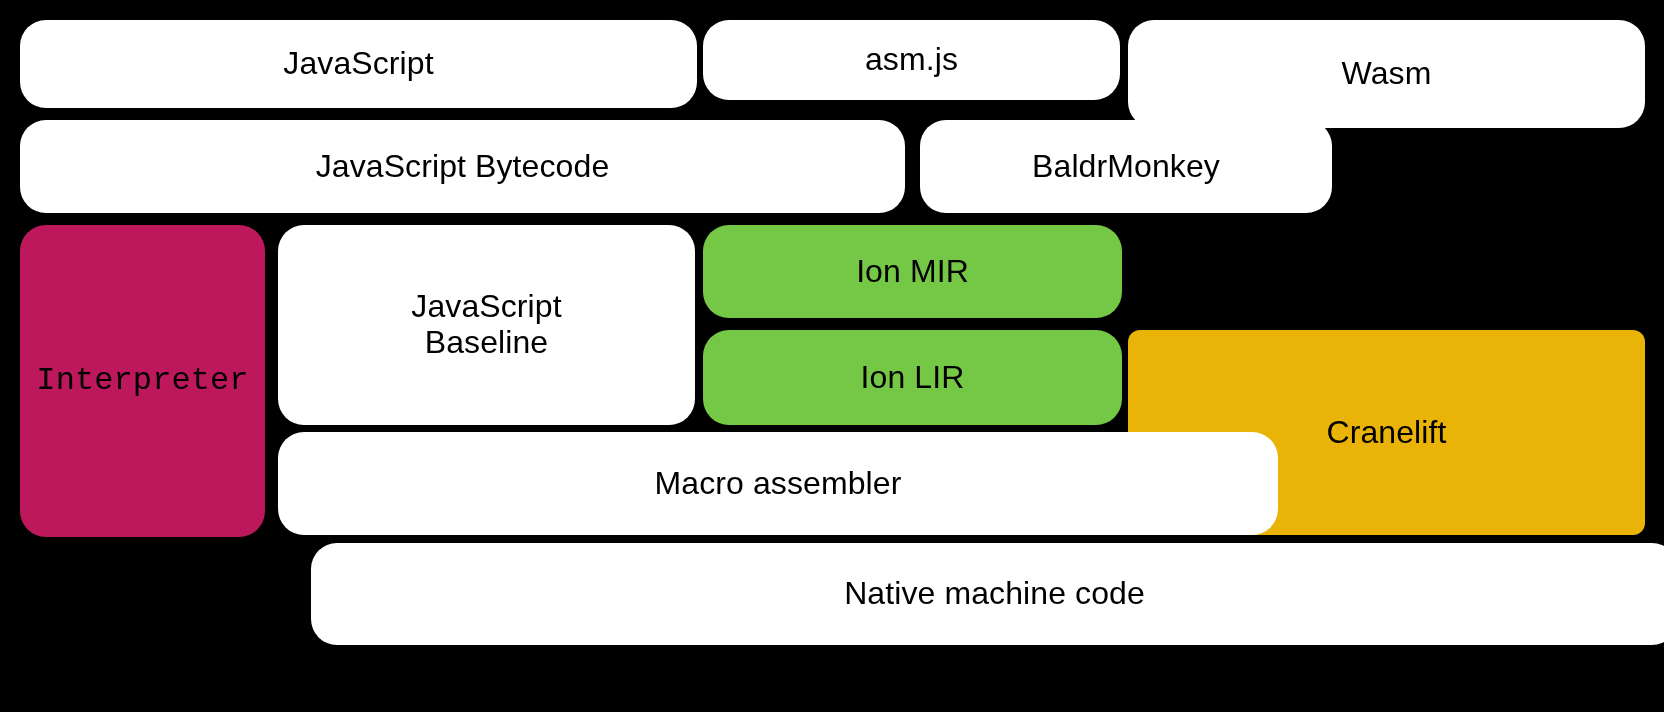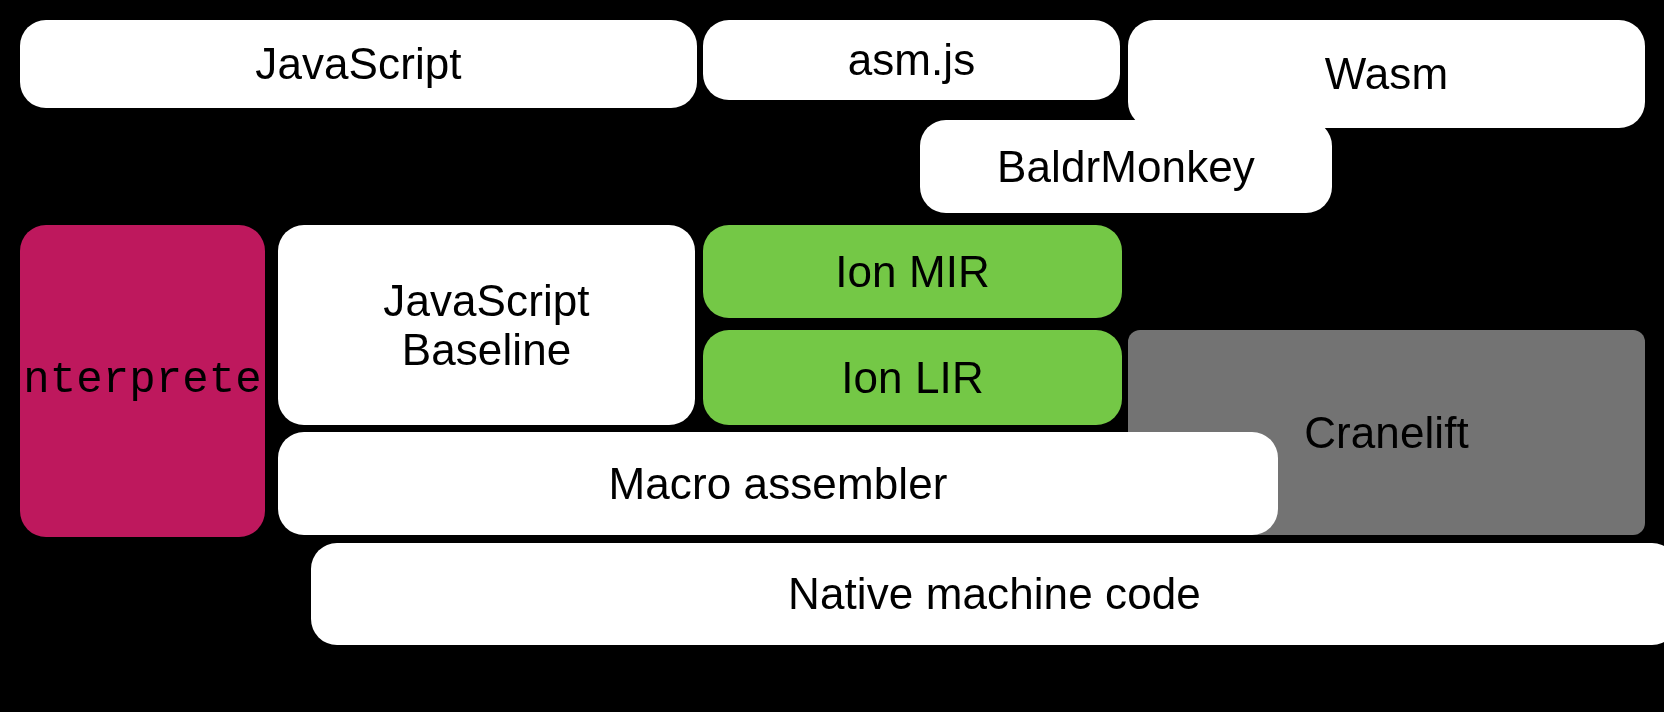--- a/index.html
+++ b/index.html
@@ -20,40 +20,41 @@
   }
   .node {
     position: absolute;
     box-sizing: border-box;
     display: flex;
     align-items: center;
     justify-content: center;
     text-align: center;
     border-radius: 26px;
     color: #000000;
-    font-size: 44px;
+    font-size: 32px;
     font-weight: 400;
     line-height: 1.12;
     letter-spacing: 0.1px;
     padding: 4px 10px;
     white-space: pre-line;
     font-family: "Liberation Sans", sans-serif;
   }
   .fill-white { background: #FFFFFF; }
   .fill-gray  { background: #be185d; font-family: Liberation Mono, monospace; }
   .fill-green { background: #74C846; }
-  .fill-pink  { background: #737373; border-radius: 12px; }
+  .fill-pink  { background: #eab308; border-radius: 12px; }
 </style>
 </head>
 <body>
 
 <div id="diagram" style="background: rgb(0, 0, 0);">
     <div class="node fill-white" style="left: 20px; top: 20px; width: 677px; height: 88px;"><span>JavaScript</span></div>
     <div class="node fill-white" style="left: 703px; top: 20px; width: 417px; height: 80px;"><span>asm.js</span></div>
     <div class="node fill-white" style="left: 1128px; top: 20px; width: 517px; height: 108px;"><span>Wasm</span></div>
+    <div class="node fill-white" style="left: 20px; top: 120px; width: 885px; height: 93px;"><span>JavaScript Bytecode</span></div>
     <div class="node fill-white" style="left: 920px; top: 120px; width: 412px; height: 93px;"><span>BaldrMonkey</span></div>
     <div class="node fill-gray" style="left: 20px; top: 225px; width: 245px; height: 312px;"><span>Interpreter</span></div>
     <div class="node fill-white" style="left: 278px; top: 225px; width: 417px; height: 200px;"><span>JavaScript
 Baseline</span></div>
     <div class="node fill-green" style="left: 703px; top: 225px; width: 419px; height: 93px;"><span>Ion MIR</span></div>
     <div class="node fill-green" style="left: 703px; top: 330px; width: 419px; height: 95px; text-align: center;"><span>Ion LIR</span></div>
     <div class="node fill-pink" style="left: 1128px; top: 330px; width: 517px; height: 205px;"><span>Cranelift</span></div>
     <div class="node fill-white" style="left: 278px; top: 432px; width: 1000px; height: 103px;"><span>Macro assembler</span></div>
     <div class="node fill-white" style="left: 278px; top: 543px; width: 1367px; height: 102px; margin-left: 33px;"><span>Native machine code</span></div>
   </div>

